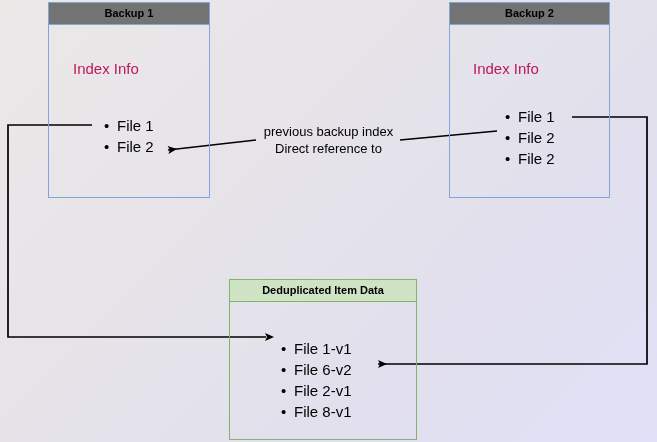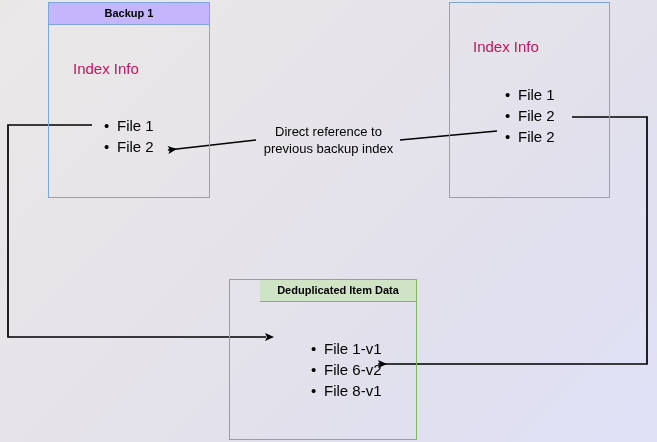--- a/index.html
+++ b/index.html
@@ -36,26 +36,25 @@
   }
   .box-body {
     box-sizing: border-box;
     position: relative;
     height: calc(100% - 22px);
   }
   .blue-box {
     border: 1.6px solid #7ea6d9;
   }
   .blue-box .box-header {
-    background: #c4b5fd;
+    background: #737373;
     border-bottom: 1.6px solid #7ea6d9;
   }
   .green-box {
     border: 1.6px solid #82b366;
-    padding-left: 30px;
   }
   .green-box .box-header {
     background: #cfe4c4;
     border-bottom: 1.6px solid #82b366;
   }
   .index-label {
     position: absolute;
     font-size: 15px;
     color: #be185d;
     white-space: nowrap;
@@ -125,39 +124,41 @@
     <div class="box-body">
       <div class="index-label" style="left:24px; top:35px;">Index Info</div>
       <ul class="file-list" style="left:50px; top:90px;">
         <li>File 1</li>
         <li>File 2</li>
       </ul>
     </div>
   </div>
 
   <div class="box blue-box" style="left:449px; top:2px; width:161px; height:196px;">
+    <div class="box-header">Backup 2</div>
     <div class="box-body">
       <div class="index-label" style="left:23px; top:35px;">Index Info</div>
       <ul class="file-list" style="left:50px; top:81px;">
         <li>File 1</li>
         <li>File 2</li>
         <li>File 2</li>
       </ul>
     </div>
   </div>
 
   <div class="box green-box" style="left:229px; top:279px; width:188px; height:161px;">
     <div class="box-header">Deduplicated Item Data</div>
     <div class="box-body">
       <ul class="file-list" style="left:46px; top:36px;">
         <li>File 1-v1</li>
         <li>File 6-v2</li>
+        <li>File 2-v1</li>
         <li>File 8-v1</li>
       </ul>
     </div>
   </div>
 
   <div class="center-label" style="left:247px; top:123px; width:163px;">
+    <div>previous backup index</div>
     <div>Direct reference to</div>
-    <div>previous backup index</div>
   </div>
 
 </div>
 
 </body></html>

